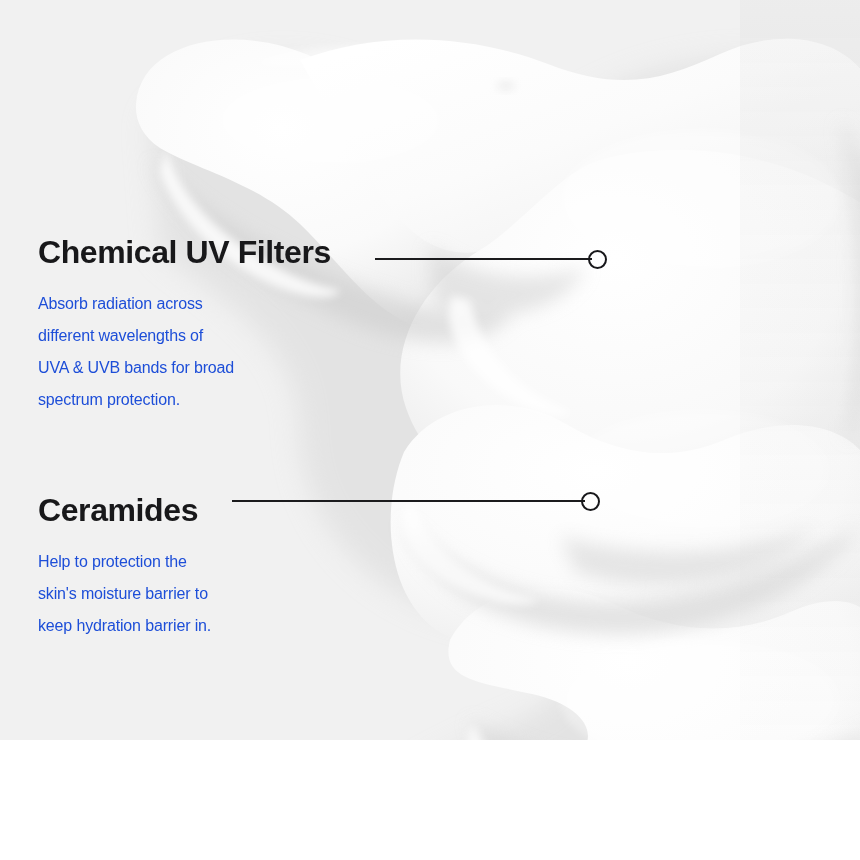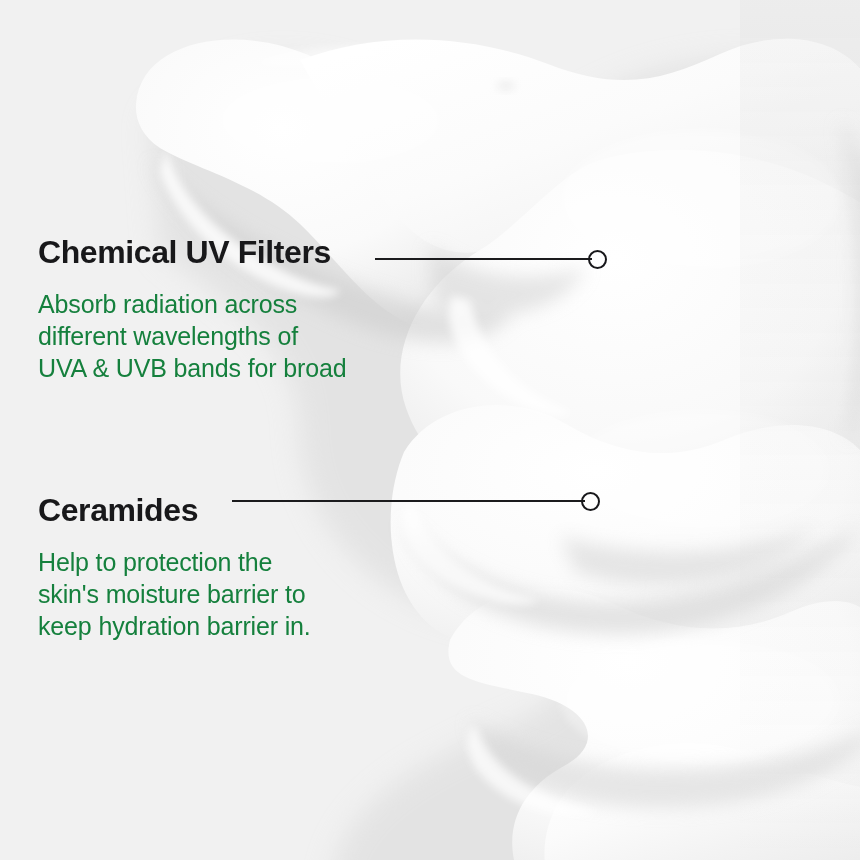--- a/index.html
+++ b/index.html
@@ -7,21 +7,21 @@
     padding: 0;
   }
   body {
     font-family: "Liberation Sans", sans-serif;
     background: #ffffff;
   }
 
   #stage {
     position: relative;
     width: 860px;
-    height: 860px;
+    height: 740px;
     overflow: hidden;
     background: #f1f1f1;
   }
 
   
   #cream-art {
     position: absolute;
     inset: 0;
     width: 860px;
     height: 860px;
@@ -43,24 +43,24 @@
     font-weight: bold;
     letter-spacing: -0.4px;
     color: #18181a;
     line-height: 40px;
     white-space: nowrap;
   }
 
   .annotation-body {
     margin: 16px 0 0 0;
     font-family: "Liberation Sans", sans-serif;
-    font-size: 25px;
+    font-size: 16px;
     font-weight: normal;
     letter-spacing: -0.15px;
-    color: #15803d;
+    color: #1d4ed8;
     line-height: 32px;
     max-width: 380px;
   }
   .annotation-body-line { display: block; }
 
   
   .connector {
     position: absolute;
     height: 18px;
   }
@@ -269,20 +269,21 @@
 
     <rect x="740" y="0" width="120" height="860" fill="url(#gUnderShade)" opacity="0.25"></rect>
   </svg>
 
   <div class="annotation" id="annotation-uv-filters">
     <h2 class="annotation-heading">Chemical UV Filters</h2>
     <p class="annotation-body">
       <span class="annotation-body-line">Absorb radiation across</span>
       <span class="annotation-body-line">different wavelengths of</span>
       <span class="annotation-body-line">UVA &amp; UVB bands for broad</span>
+      <span class="annotation-body-line">spectrum protection.</span>
     </p>
   </div>
 
   <div class="connector" id="connector-uv-filters">
     <span class="connector-line"></span>
     <span class="connector-dot"></span>
   </div>
 
   <div class="annotation" id="annotation-ceramides">
     <h2 class="annotation-heading">Ceramides</h2>

